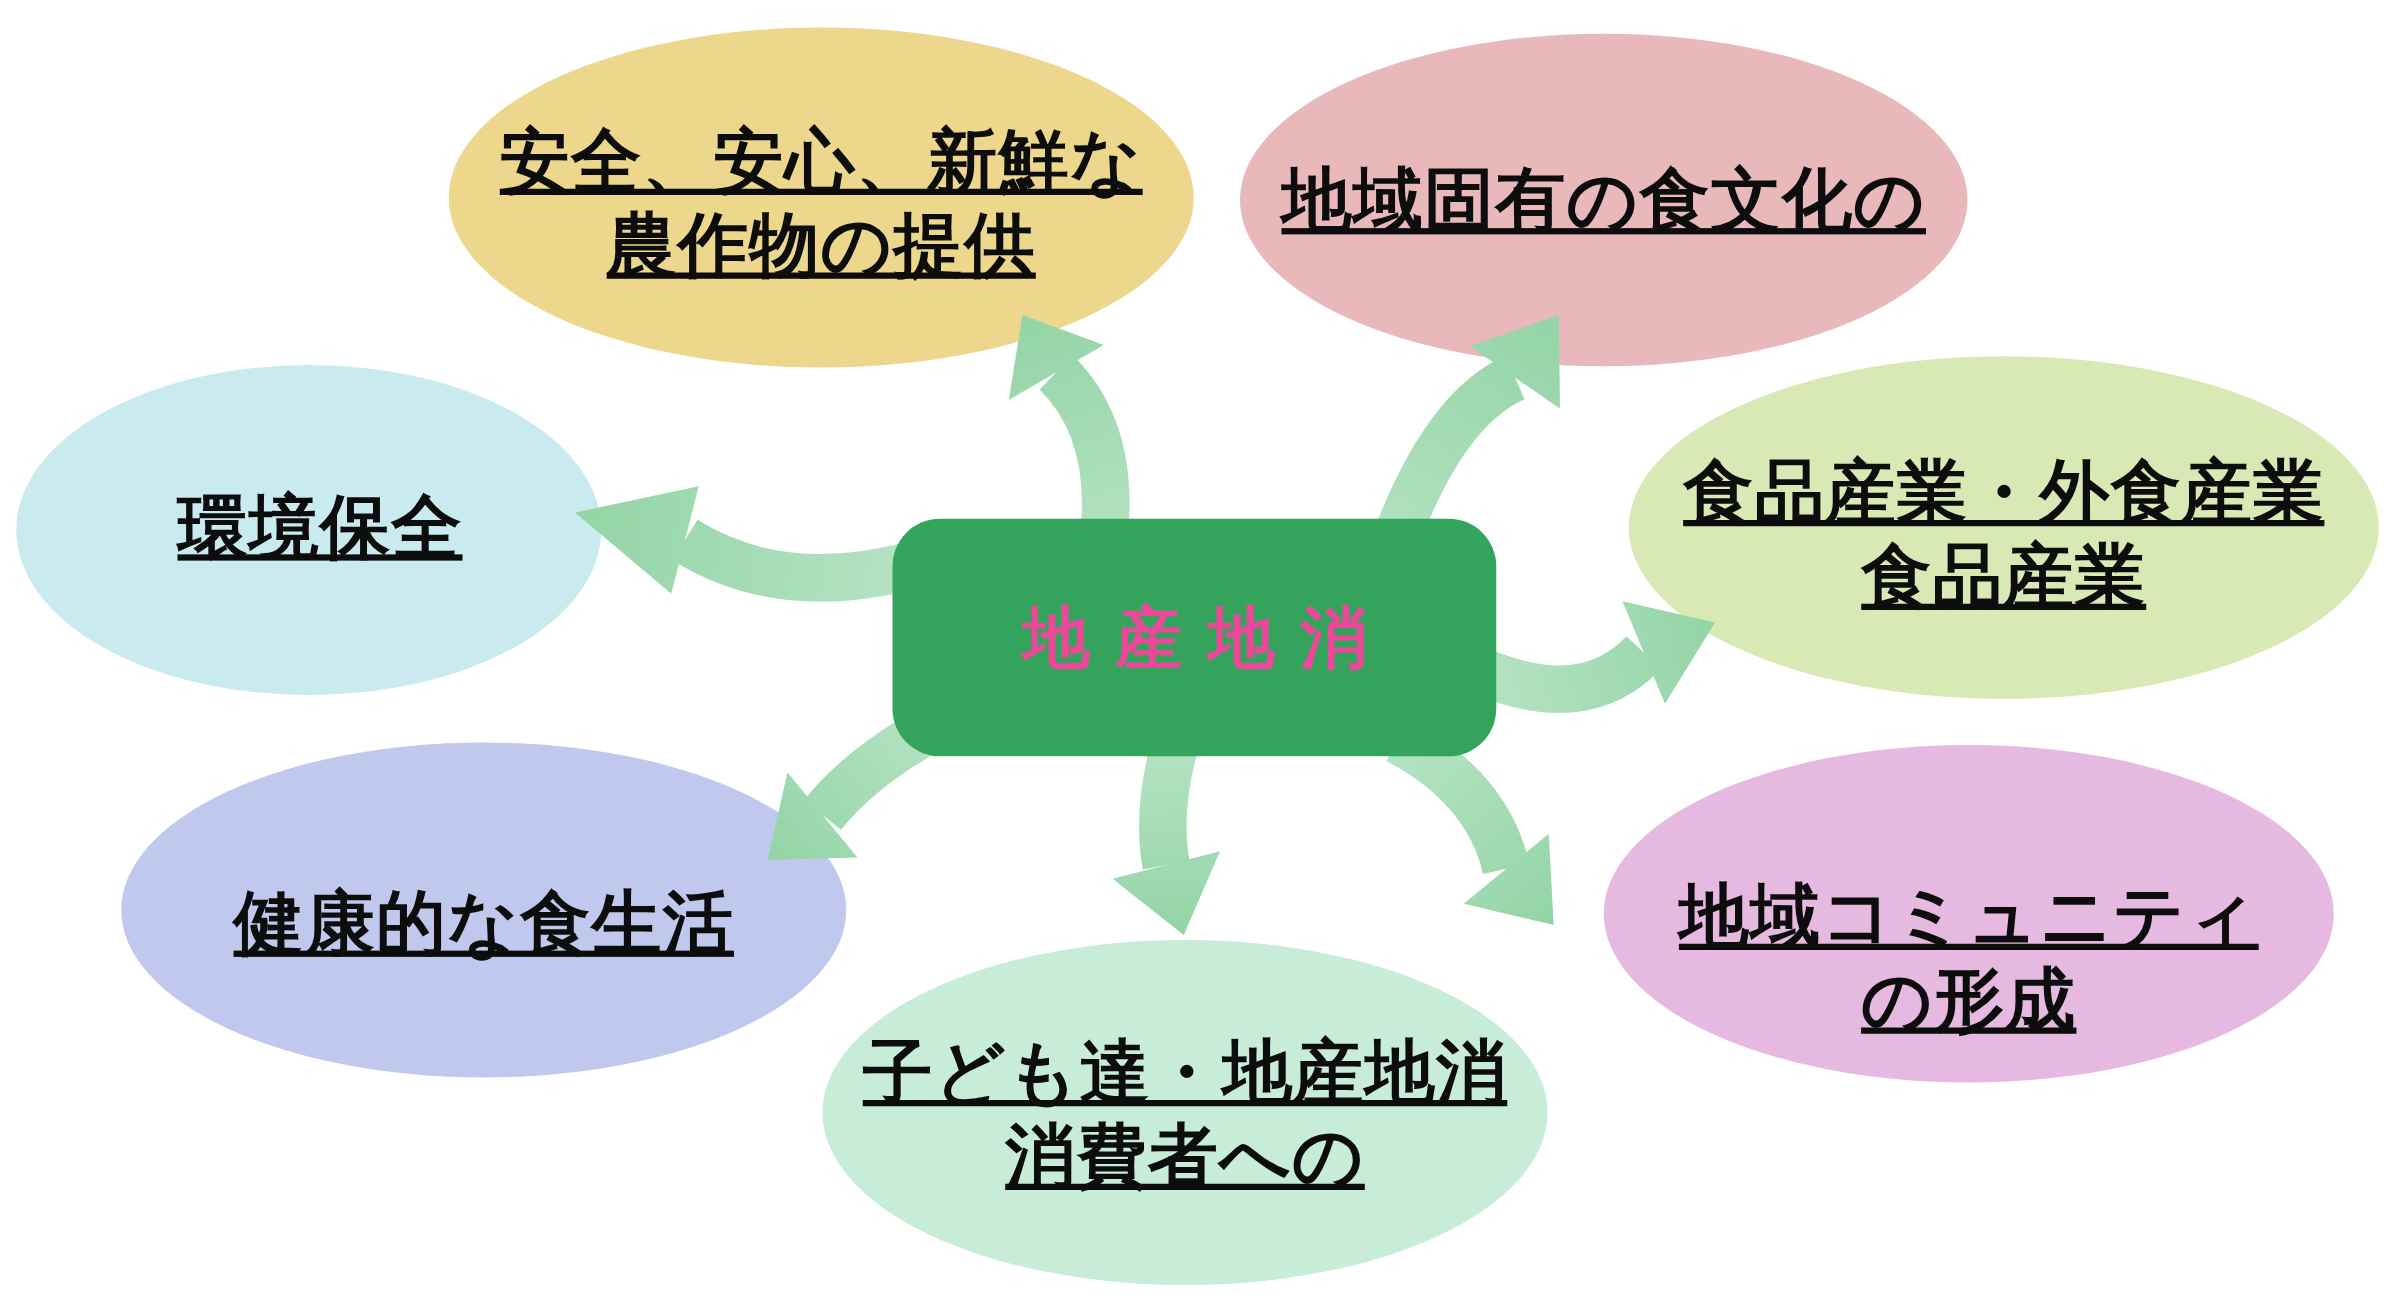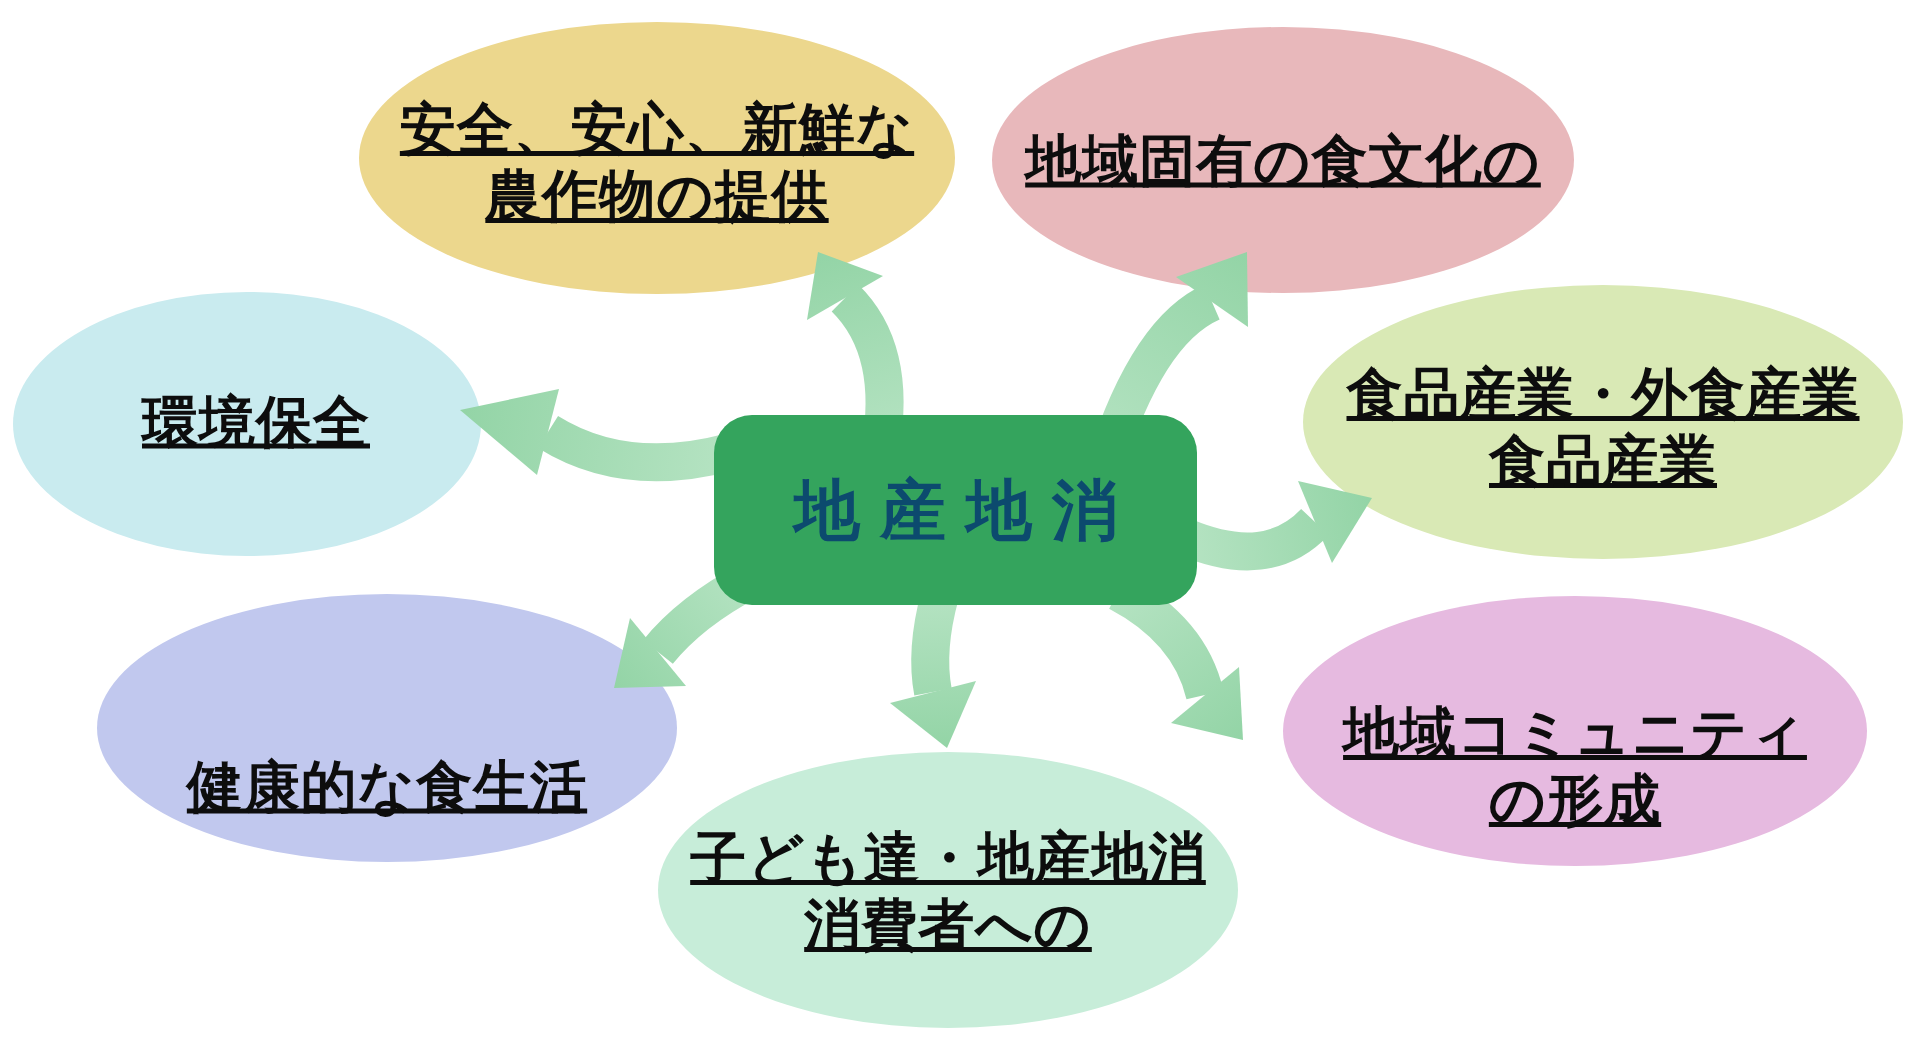--- a/index.html
+++ b/index.html
@@ -24,23 +24,23 @@
     font-size: 56px;
     line-height: 67px;
     white-space: nowrap;
     letter-spacing: 1px;
     text-decoration: underline;
   }
   .lbl span { display: block; }
   .center-lbl {
     position: absolute;
     transform: translate(-50%, -50%);
-    color: #0c4a6e;
+    color: #ec4899;
     font-weight: bold;
-    font-size: 66px;
+    font-size: 54px;
     letter-spacing: 20px;
     padding-left: 20px; 
     white-space: nowrap;
   }
 </style>
 </head>
 <body>
 
 <div class="stage">
 
@@ -132,21 +132,21 @@
     <span>食品産業</span>
   </div>
   <div class="lbl" style="left:1575px; top:766px;">
     <span>地域コミュニティ</span>
     <span>の形成</span>
   </div>
   <div class="lbl" style="left:948px; top:891px;">
     <span>子ども達・地産地消</span>
     <span>消費者への</span>
   </div>
-  <div class="lbl" style="left:387px; top:738px;margin-top:48px;">
+  <div class="lbl" style="left:387px; top:738px;">
     <span>健康的な食生活</span>
   </div>
   <div class="lbl" style="left:256px; top:421px;">
     <span>環境保全</span>
   </div>
 
   <div class="center-lbl" style="left:956px; top:511px;">地産地消</div>
 
 </div>
 

